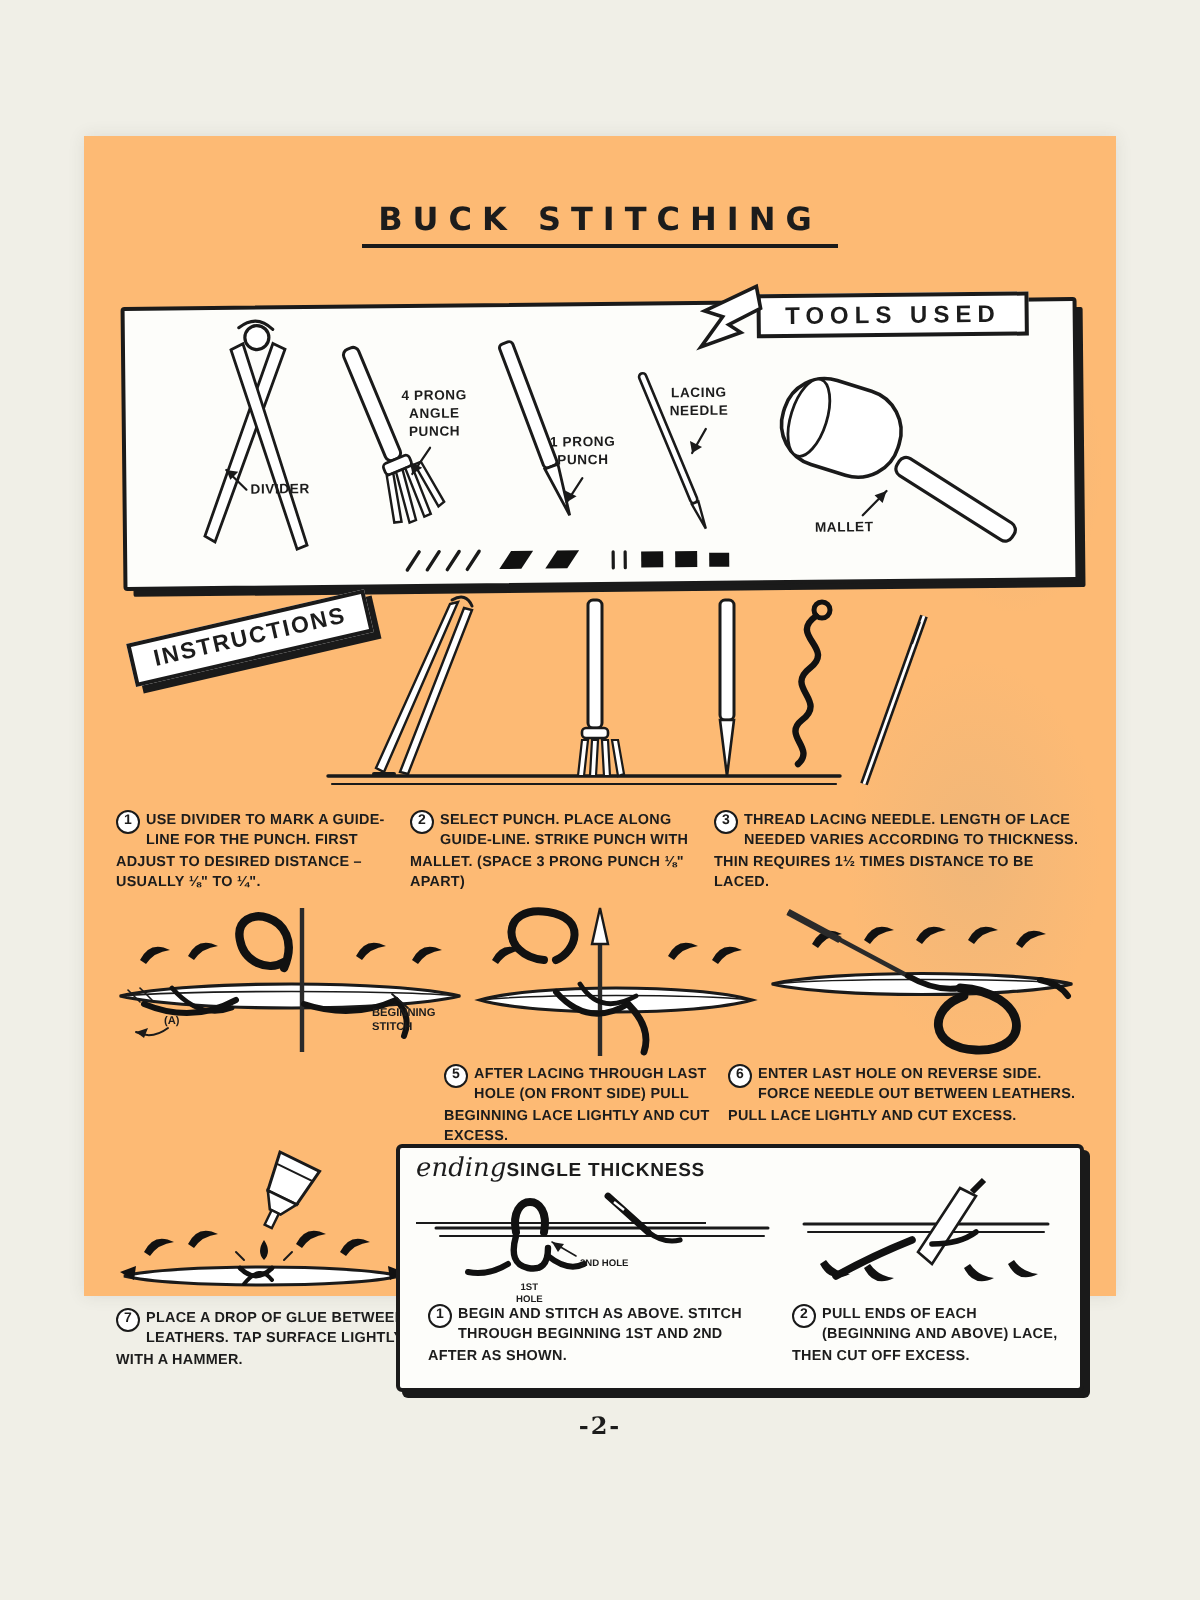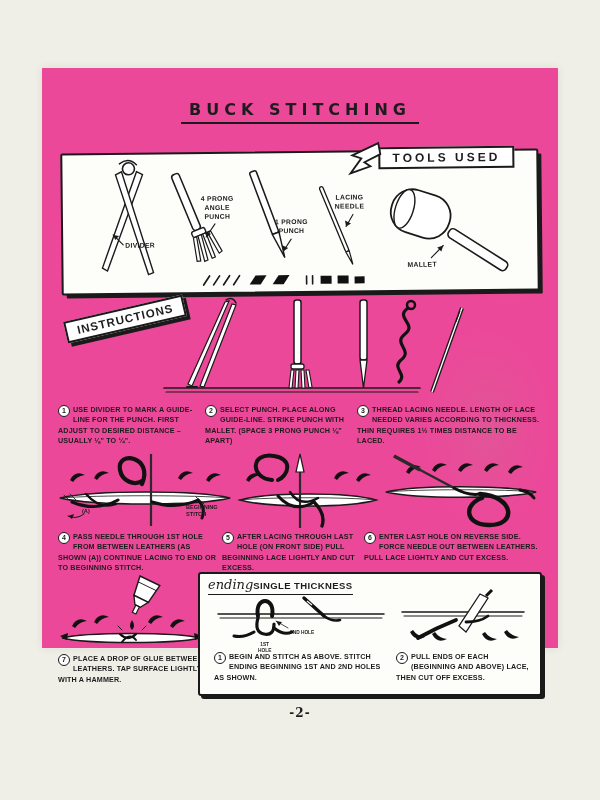--- a/index.html
+++ b/index.html
@@ -1,18 +1,18 @@
 <!DOCTYPE html>
 <html><head>
 <meta charset="utf-8">
 <style>
   html,body{margin:0;padding:0}
   body{width:600px;height:800px;background:#f0efe7;position:relative;overflow:hidden;
        font-family:"Liberation Sans",sans-serif;color:#1c1c1c}
-  .page{position:absolute;left:42px;top:68px;width:516px;height:580px;background:#ec4899;
+  .page{position:absolute;left:42px;top:68px;width:516px;height:580px;background:#fdba74;
         box-shadow:0 0 8px rgba(60,60,50,.10)}
   .ghost{position:absolute;border-radius:50%;pointer-events:none;
          background:radial-gradient(ellipse,rgba(160,160,148,.14),transparent 70%)}
   
   .title-wrap{position:absolute;left:0;right:0;top:32px;text-align:center}
   .title{display:inline-block;font:bold 16px "DejaVu Sans",sans-serif;letter-spacing:5px;
          border-bottom:2px solid #1a1a1a;padding:0 8px 3px}
   
   .tools-box{position:absolute;left:19px;top:83px;width:474px;height:138px;background:#fdfdfa;
              border:2.5px solid #1a1a1a;border-radius:2px;transform:rotate(-.6deg);
@@ -33,21 +33,21 @@
         letter-spacing:.15px}
   .cnum{float:left;width:10px;height:10px;border:1.3px solid #1a1a1a;border-radius:50%;
         text-align:center;line-height:10px;font-size:7px;margin:0 3px 0 0;background:#fff}
   .anno{position:absolute;font:bold 5.6px "Liberation Sans",sans-serif;white-space:pre-line;
         line-height:1.3}
   
   .ending-box{position:absolute;left:156px;top:504px;width:340px;height:120px;background:#fdfdfa;
               border:2px solid #1a1a1a;border-radius:3px 3px 3px 3px;
               box-shadow:3px 3px 0 #1a1a1a}
   .ending-head{position:absolute;left:8px;top:1px;border-bottom:1.5px solid #1a1a1a;
-               padding-bottom:1px;white-space:nowrap}
+               padding-bottom:18px;white-space:nowrap}
   .ending-script{font:italic 13px "DejaVu Serif",serif}
   .ending-caps{font:bold 9.5px "Liberation Sans",sans-serif;letter-spacing:.4px}
   .tiny{font-size:4.8px}
   
   .pagenum{position:absolute;left:0;right:0;top:638px;text-align:center;
            font:bold 12px "DejaVu Serif",serif;letter-spacing:1px}
   svg{position:absolute;overflow:visible}
   .ink{stroke:#1a1a1a;fill:none;stroke-linecap:round}
   .fillw{fill:#fff;stroke:#1a1a1a}
   .lace{stroke:#111;fill:none;stroke-linecap:round}
@@ -242,24 +242,20 @@
     <path d="m126,26 q5,-10 15,-5 q-8,1 -12,7 z" fill="#111"></path>
     <path d="M4,46 C34,39 124,39 154,46 C124,53 34,53 4,46 Z" class="fillw" stroke-width="1.6"></path>
     <path d="M4,46 C34,43 124,43 154,46" class="ink" stroke-width=".8"></path>
     <line x1="12" y1="10" x2="72" y2="42" stroke="#2a2a2a" stroke-width="2.4"></line>
     <line x1="12" y1="10" x2="38" y2="24" stroke="#2a2a2a" stroke-width="3.4"></line>
     <path d="M72,42 Q86,50 98,48" class="lace" stroke-width="3"></path>
     <path d="M98,48 C132,50 136,80 106,79 C82,78 82,58 100,52" class="lace" stroke-width="4.4"></path>
     <path d="M138,44 q10,2 14,8" class="lace" stroke-width="3"></path>
   </svg>
 
-  <div class="step" style="left:16px;top:464px;width:160px">
-    <span class="cnum">4</span>
-    <span>PASS NEEDLE THROUGH 1ST HOLE FROM BETWEEN LEATHERS (AS SHOWN (A)) CONTINUE LACING TO END OR TO BEGINNING STITCH.</span>
-  </div>
   <div class="step" style="left:322px;top:464px;width:176px">
     <span class="cnum">6</span>
     <span>ENTER LAST HOLE ON REVERSE SIDE. FORCE NEEDLE OUT BETWEEN LEATHERS. PULL LACE LIGHTLY AND CUT EXCESS.</span>
   </div>
   <div class="step" style="left:180px;top:464px;width:136px">
     <span class="cnum">5</span>
     <span>AFTER LACING THROUGH LAST HOLE (ON FRONT SIDE) PULL BEGINNING LACE LIGHTLY AND CUT EXCESS.</span>
   </div>
 
   <svg width="150" height="78" viewBox="0 0 150 78" style="left:14px;top:506px">
@@ -317,21 +313,21 @@
       <path d="m84,40 q5,10 15,5 q-8,-1 -12,-7 z" fill="#111"></path>
       <path d="m106,38 q5,10 15,5 q-8,-1 -12,-7 z" fill="#111"></path>
       <polygon points="82,0 90,4 68,38 61,32" class="fillw" stroke-width="1.3"></polygon>
       <line x1="88" y1="2" x2="94" y2="-4" stroke="#111" stroke-width="3"></line>
       <path d="M58,26 Q38,34 20,44" class="lace" stroke-width="3.8"></path>
       <path d="M68,28 q14,0 22,-6" class="lace" stroke-width="2.8"></path>
     </svg>
 
     <div class="step" style="left:14px;top:78px;width:172px">
       <span class="cnum">1</span>
-      <span>BEGIN AND STITCH AS ABOVE. STITCH ENDING BEGINNING 1ST AND 2ND HOLES AS SHOWN.</span>
+      <span>BEGIN AND STITCH AS ABOVE. STITCH THROUGH BEGINNING 1ST AND 2ND AFTER AS SHOWN.</span>
     </div>
     <div class="step" style="left:196px;top:78px;width:134px">
       <span class="cnum">2</span>
       <span>PULL ENDS OF EACH (BEGINNING AND ABOVE) LACE, THEN CUT OFF EXCESS.</span>
     </div>
   </div>
 
   <div class="pagenum">-2-</div>
 </div>
 

